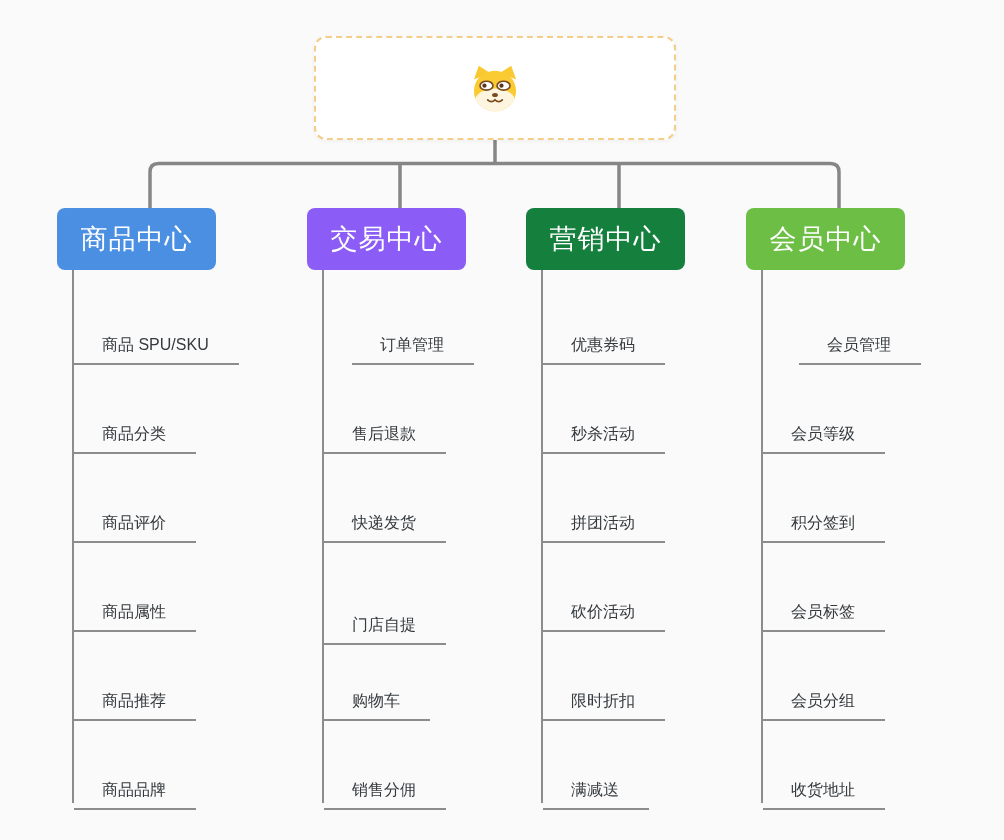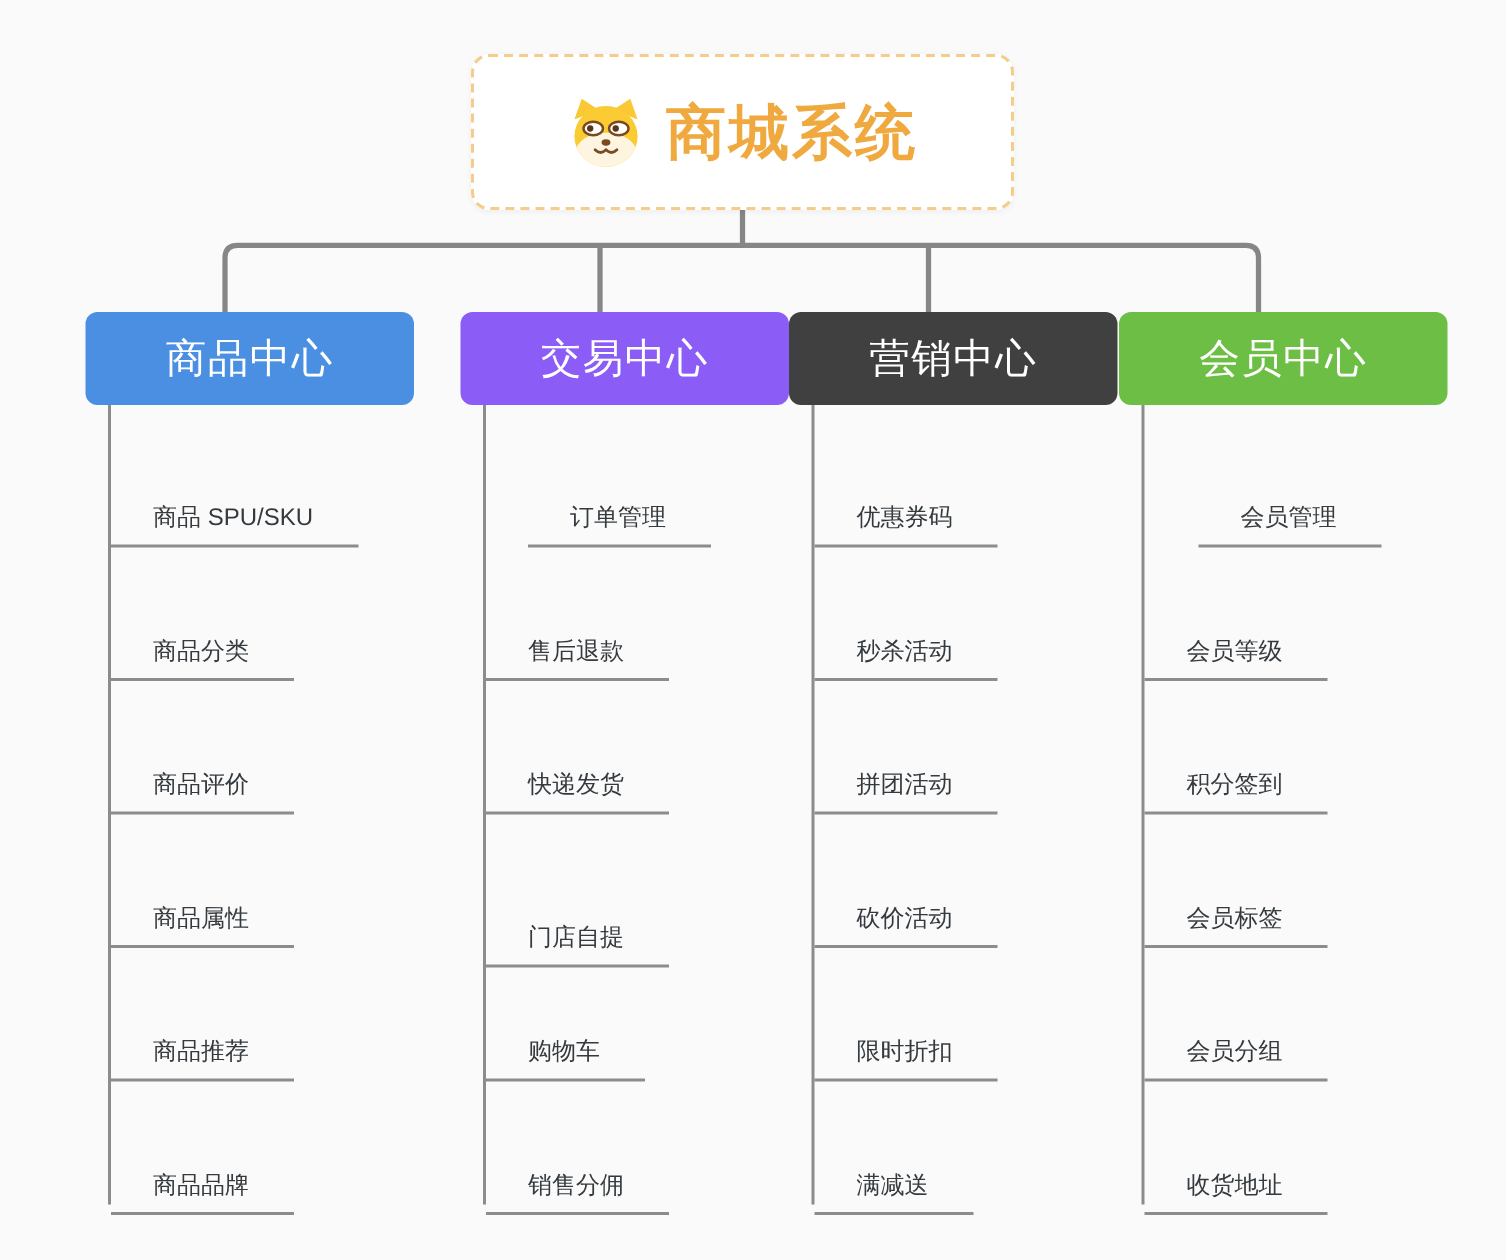--- a/index.html
+++ b/index.html
@@ -41,21 +41,21 @@
     font-weight: bold;
     color: #efa93f;
     letter-spacing: 2px;
     white-space: nowrap;
   }
   .dog-icon { display: inline-flex; }
   
   .branch-box {
     position: absolute;
     top: 208px;
-    width: 219px;
+    width: 159px;
     height: 62px;
     border-radius: 8px;
     display: flex;
     align-items: center;
     justify-content: center;
     color: #ffffff;
     font-size: 27px;
     letter-spacing: 1px;
     cursor: pointer;
   }
@@ -107,21 +107,20 @@
         <ellipse cx="32" cy="32" rx="26" ry="25" fill="#fbcb33"></ellipse>
         <ellipse cx="32" cy="45" rx="25" ry="16" fill="#fdf5e0" clip-path="url(#headclip)"></ellipse>
         <ellipse cx="21.5" cy="25.5" rx="8" ry="5.5" fill="#ffffff" stroke="#7a4a21" stroke-width="2"></ellipse>
         <ellipse cx="42.5" cy="25.5" rx="8" ry="5.5" fill="#ffffff" stroke="#7a4a21" stroke-width="2"></ellipse>
         <circle cx="19" cy="25.5" r="2.6" fill="#5a3517"></circle>
         <circle cx="40" cy="25.5" r="2.6" fill="#5a3517"></circle>
         <ellipse cx="32" cy="37" rx="3.6" ry="2.6" fill="#7a4a21"></ellipse>
         <path d="M23,43 Q27.5,47.5 32,43 Q36.5,47.5 41,43" stroke="#7a4a21" stroke-width="2.2" fill="none" stroke-linecap="round"></path>
       </svg>
     </span>
-    <span class="root-title">商城系统</span>
   </div>
 
   <div id="branches">
       <div class="branch-box" style="left: 57px; background: rgb(74, 143, 226);">
         <span>商品中心</span>
       </div>
       <div class="leaf-column" style="left: 72px;">
         <div class="leaf-item" style="top: 38px;">
           <span class="leaf-label">商品 SPU/SKU</span>
         </div>
@@ -157,21 +156,21 @@
         <div class="leaf-item" style="top: 318px;">
           <span class="leaf-label">门店自提</span>
         </div>
         <div class="leaf-item" style="top: 394px;">
           <span class="leaf-label">购物车</span>
         </div>
         <div class="leaf-item" style="top: 483px;">
           <span class="leaf-label">销售分佣</span>
         </div>
       </div>
-      <div class="branch-box" style="left: 526px; background: #404040; font-family: Liberation Serif, serif;">
+      <div class="branch-box" style="left: 526px; background: #15803d; font-family: Liberation Serif, serif;">
         <span>营销中心</span>
       </div>
       <div class="leaf-column" style="left: 541px;">
         <div class="leaf-item" style="top: 38px;">
           <span class="leaf-label">优惠券码</span>
         </div>
         <div class="leaf-item" style="top: 127px;">
           <span class="leaf-label">秒杀活动</span>
         </div>
         <div class="leaf-item" style="top: 216px;">

